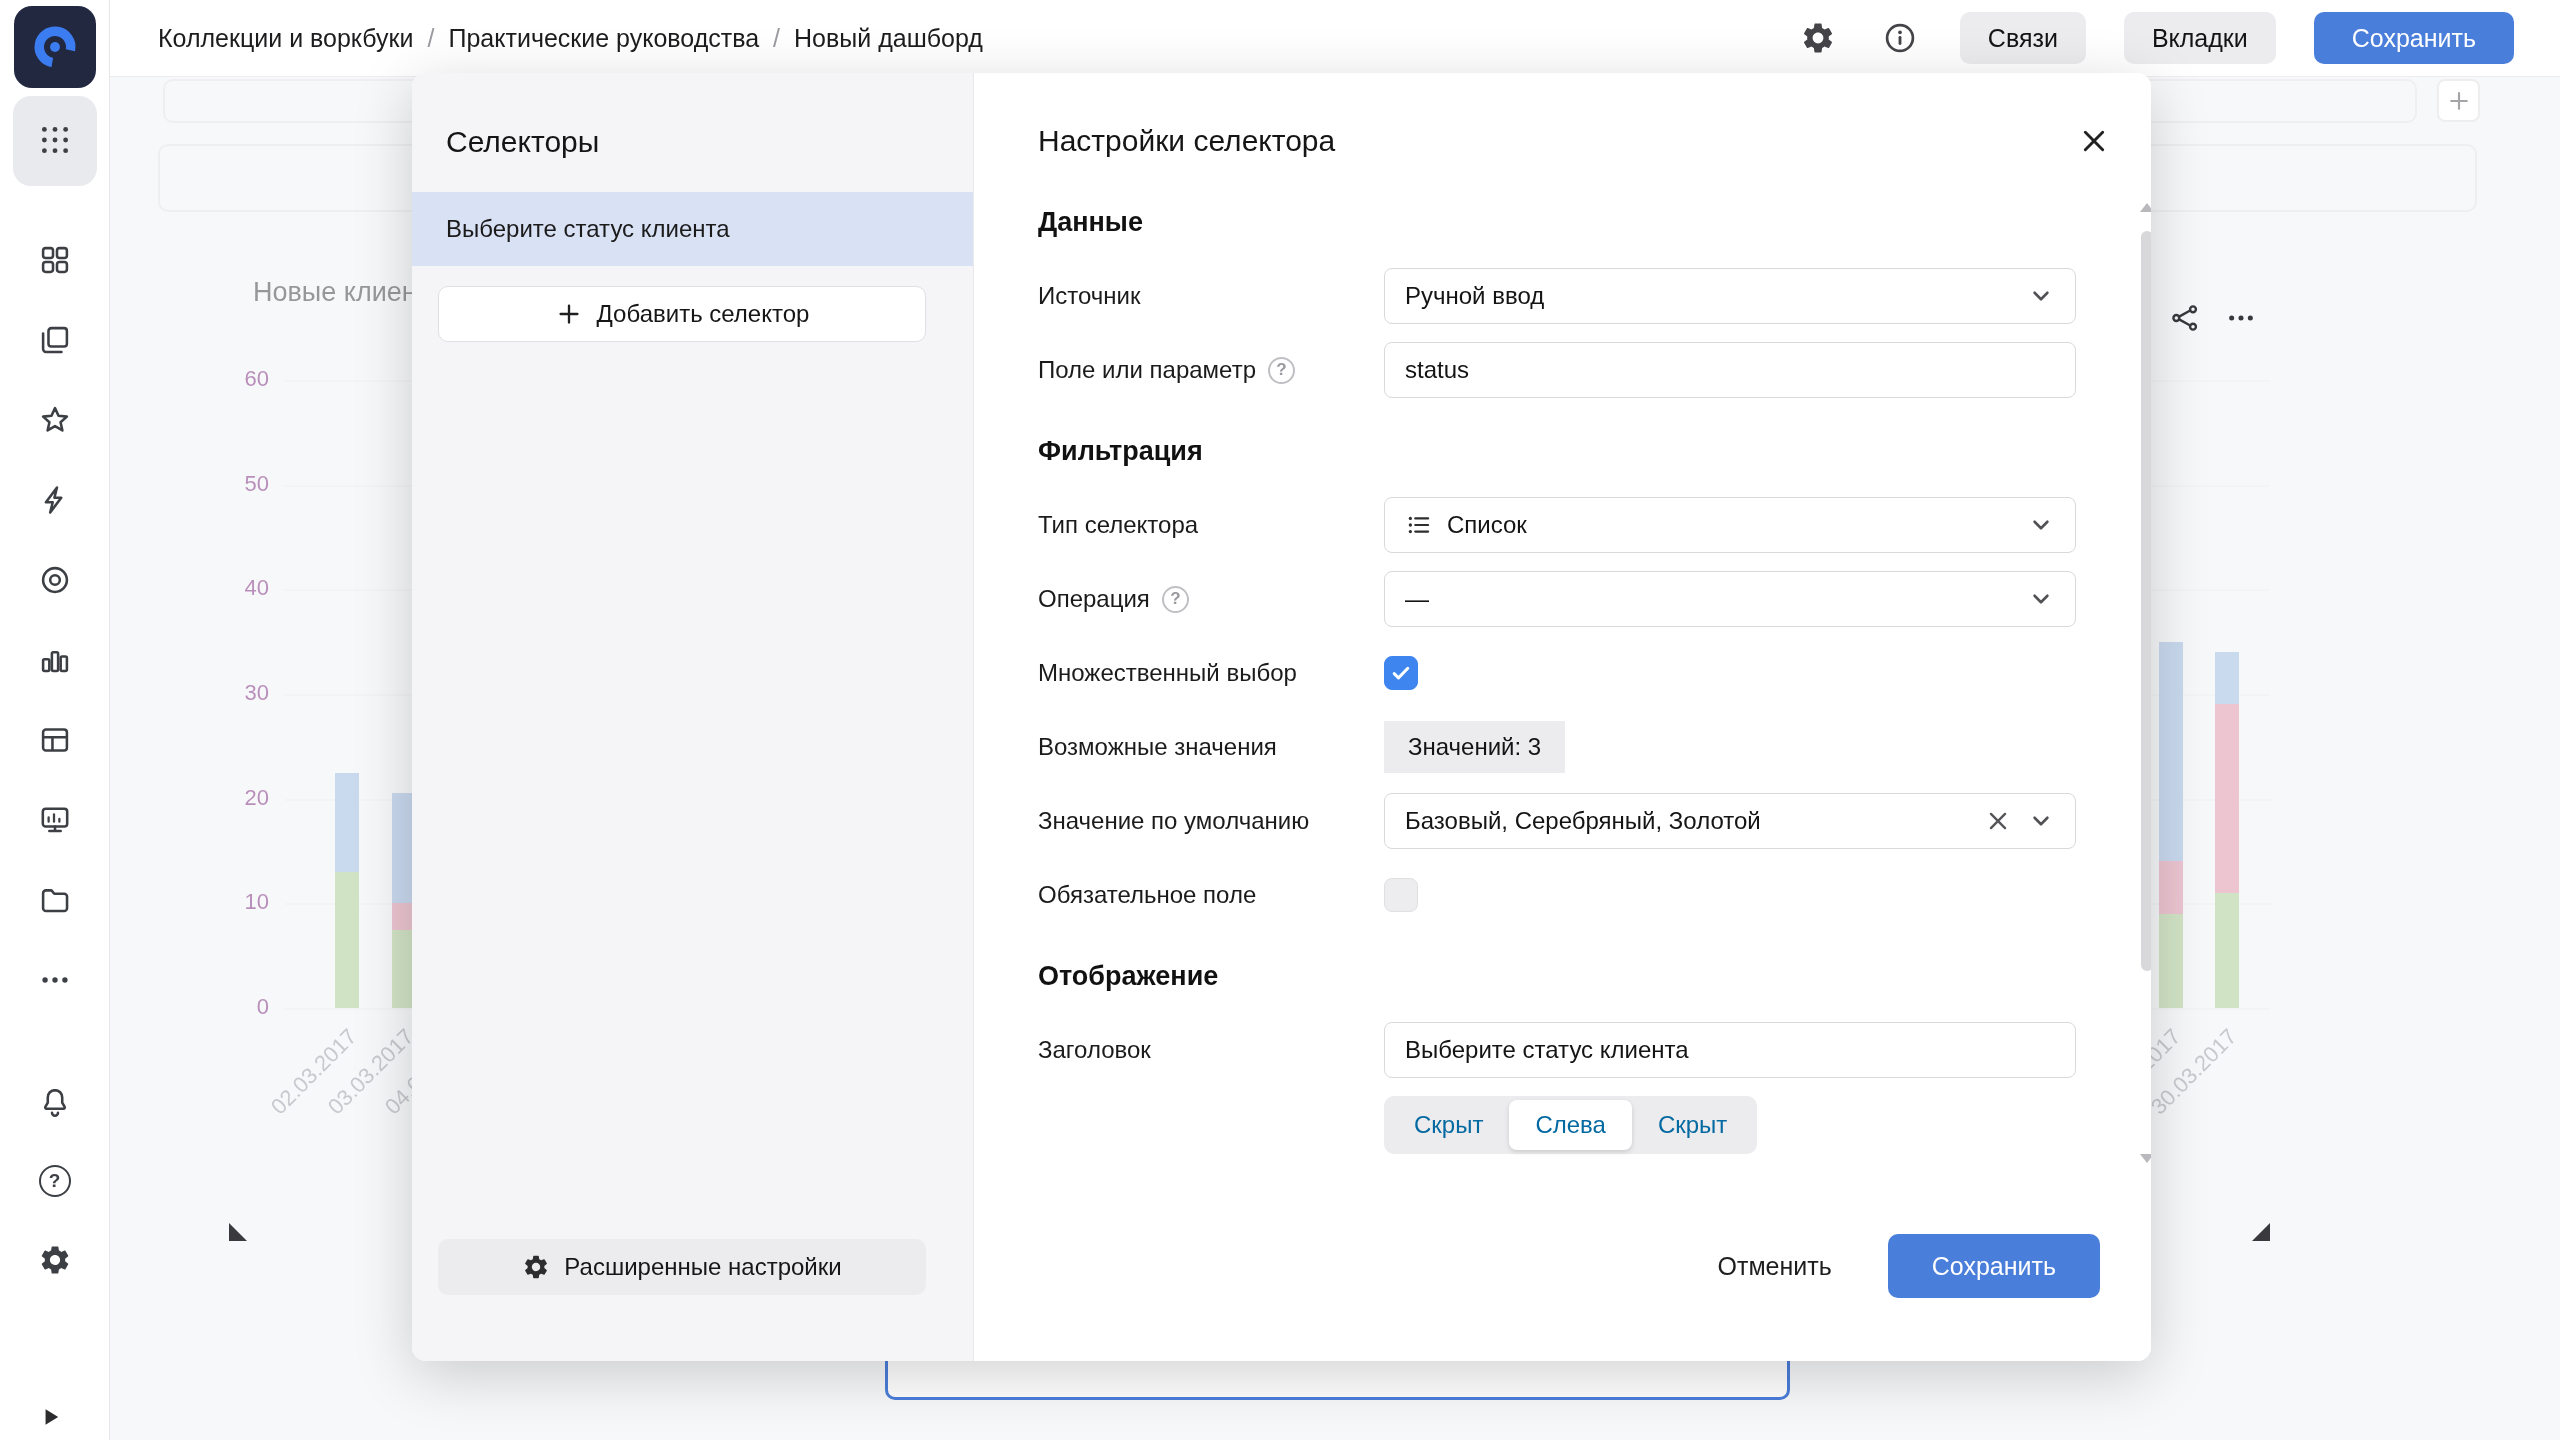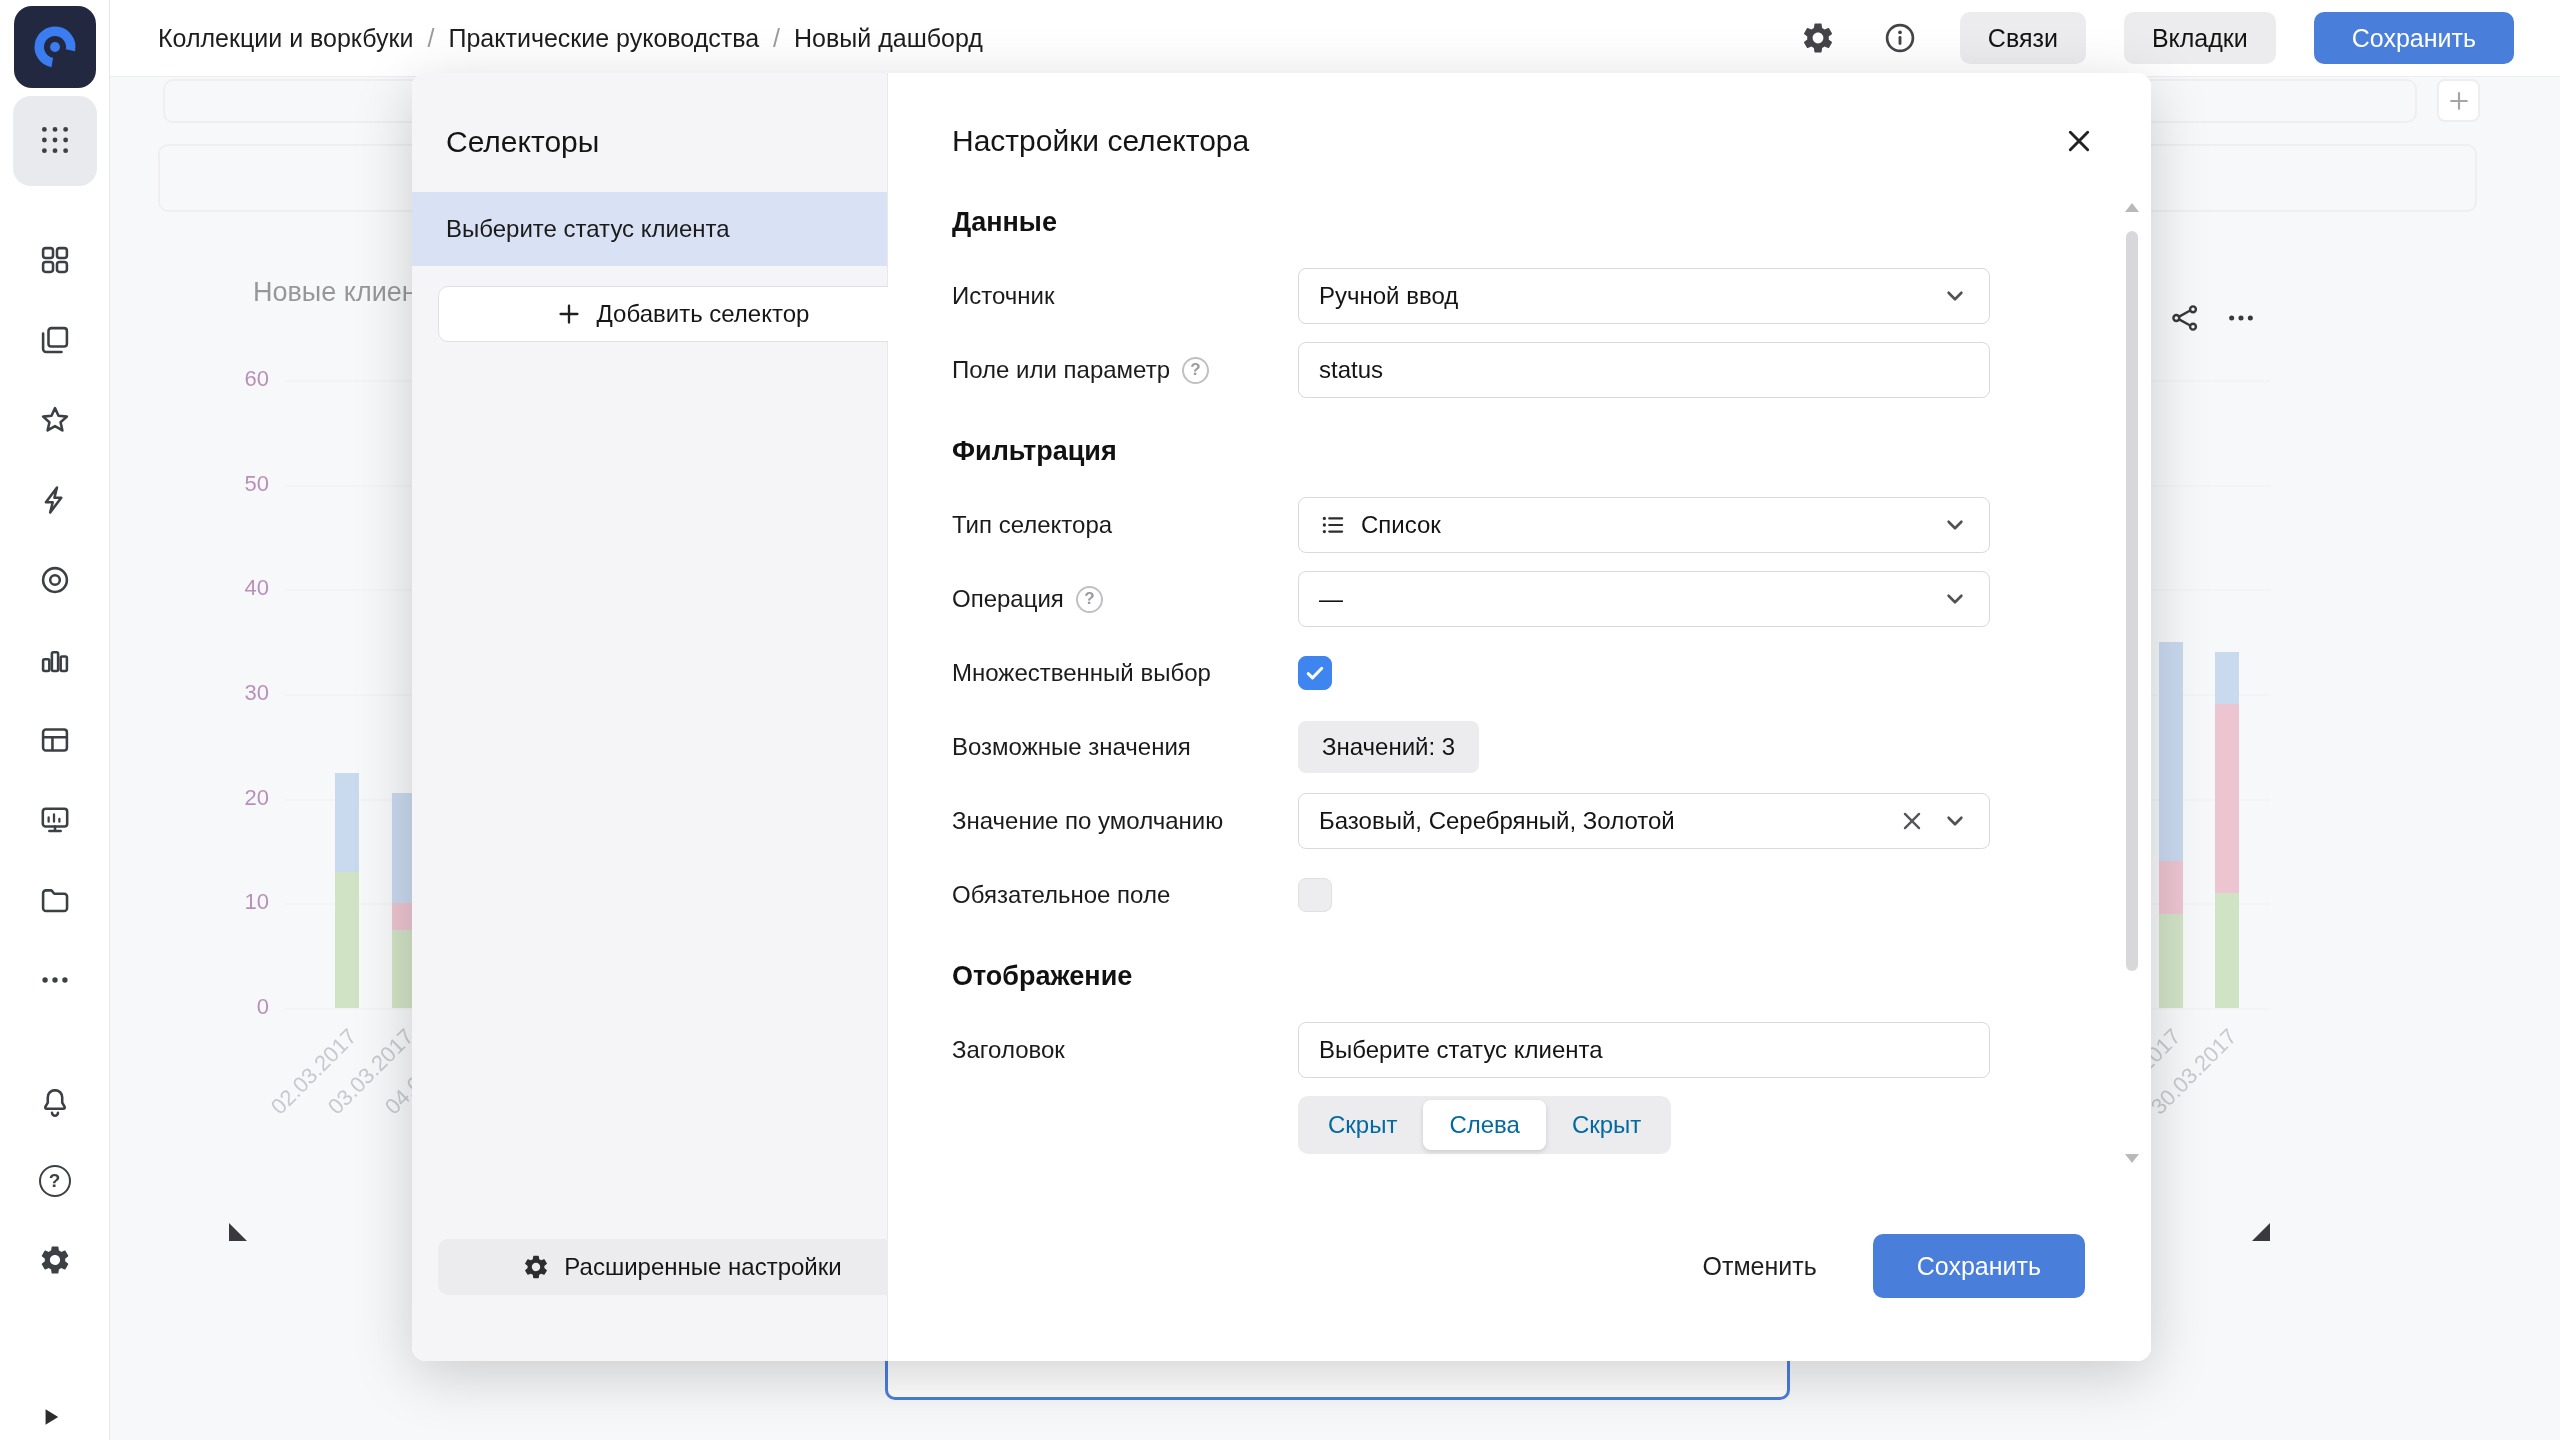--- a/index.html
+++ b/index.html
@@ -56,21 +56,21 @@
   .bar-seg{position:absolute;}
   .x-label{position:absolute;width:150px;text-align:right;transform:rotate(-45deg);transform-origin:100% 50%;font-size:22px;color:#8d949e;white-space:nowrap;}
   .handle{position:absolute;width:0;height:0;z-index:6;}
   .handle.left{left:119px;top:1146px;border-bottom:18px solid #3a3a3e;border-right:18px solid transparent;}
   .handle.right{left:2142px;top:1146px;border-bottom:18px solid #3a3a3e;border-left:18px solid transparent;}
   .selector-widget{position:absolute;left:775px;top:1254px;width:905px;height:69px;background:#fff;border:3px solid var(--accent,#4a7edb);border-radius:10px;z-index:6;}
   .dim{position:absolute;inset:0;background:rgba(255,255,255,0.5);z-index:4;}
 
   
   .modal{position:absolute;left:412px;top:73px;width:1739px;height:1288px;background:#fff;border-radius:14px;box-shadow:0 14px 60px rgba(0,0,0,0.18);display:flex;overflow:hidden;z-index:30;}
-  .modal-left{width:476px;flex:none;background:#f5f5f7;border-right:1px solid #e8e8ea;position:relative;}
+  .modal-left{width:562px;flex:none;background:#f5f5f7;border-right:1px solid #e8e8ea;position:relative;}
   .panel-title{padding:52px 0 0 34px;font-size:30px;font-weight:500;color:#151515;}
   .selector-list{margin-top:33px;}
   .selector-item{height:74px;display:flex;align-items:center;padding:0 34px;font-size:24px;color:#1b1b1b;cursor:pointer;}
   .selector-item.selected{background:var(--selected_bg,#d9e1f5);}
   .add-selector{display:flex;align-items:center;justify-content:center;gap:14px;margin:20px 26px 0;width:488px;height:56px;background:#fff;border:1px solid #e0e0e2;border-radius:10px;font-size:24px;color:#161616;}
   .add-selector .ic{width:28px;height:28px;color:#1f1f22;}
   .advanced-btn{position:absolute;left:26px;bottom:66px;width:488px;height:56px;background:#ececee;border:none;border-radius:10px;display:flex;align-items:center;justify-content:center;gap:14px;font-size:24px;color:#161616;}
   .advanced-btn .ic{width:28px;height:28px;color:#2d2d30;}
 
   .modal-right{flex:1;position:relative;background:#fff;}
@@ -89,21 +89,21 @@
   .control .ic.chev{width:28px;height:28px;color:#515155;flex:none;}
   .control .ic.list{width:28px;height:28px;color:#2e2e31;flex:none;}
   .clear-btn{background:none;border:none;width:30px;height:30px;display:flex;align-items:center;justify-content:center;flex:none;}
   .clear-btn .ic{width:26px;height:26px;color:#55555a;}
   input.control{outline:none;display:block;}
   .q-mark{width:27px;height:27px;border:2px solid #c0c0c4;border-radius:50%;display:inline-flex;align-items:center;justify-content:center;font-size:17px;font-weight:700;color:#99999e;background:none;flex:none;}
   .checkbox{width:34px;height:34px;border-radius:8px;background:#ededef;border:1px solid #e0e0e3;display:flex;align-items:center;justify-content:center;cursor:pointer;}
   .checkbox .ic{width:24px;height:24px;color:#fff;display:none;}
   .checkbox.checked{background:var(--checkbox,#3e85f0);border-color:var(--checkbox,#3e85f0);}
   .checkbox.checked .ic{display:block;}
-  .chip{height:52px;padding:0 24px;background:#ececee;border:none;border-radius:8px;font-size:24px;color:#141414;display:inline-flex;align-items:center;}
+  .chip{height:52px;padding:0 24px;background:#ececee;border:none;border-radius:0;font-size:24px;color:#141414;display:inline-flex;align-items:center;}
   .segmented{display:inline-flex;background:#ececee;border-radius:10px;padding:4px;margin-left:346px;}
   .segment{height:50px;padding:0 26px;display:flex;align-items:center;font-size:24px;color:#0369a1;border:none;background:transparent;border-radius:8px;}
   .segment.selected{background:#fff;box-shadow:0 2px 5px rgba(0,0,0,0.14);}
 
   .scrollbar{position:absolute;top:130px;right:10px;width:18px;height:960px;display:flex;flex-direction:column;align-items:center;}
   .sb-arrow{width:0;height:0;border-left:7px solid transparent;border-right:7px solid transparent;cursor:pointer;}
   .sb-arrow.up{border-bottom:9px solid #b9b9bd;}
   .sb-arrow.down{border-top:9px solid #b9b9bd;margin-top:auto;}
   .sb-thumb{position:absolute;top:28px;left:3px;width:12px;height:740px;background:#d8d8db;border-radius:6px;cursor:pointer;}
 

